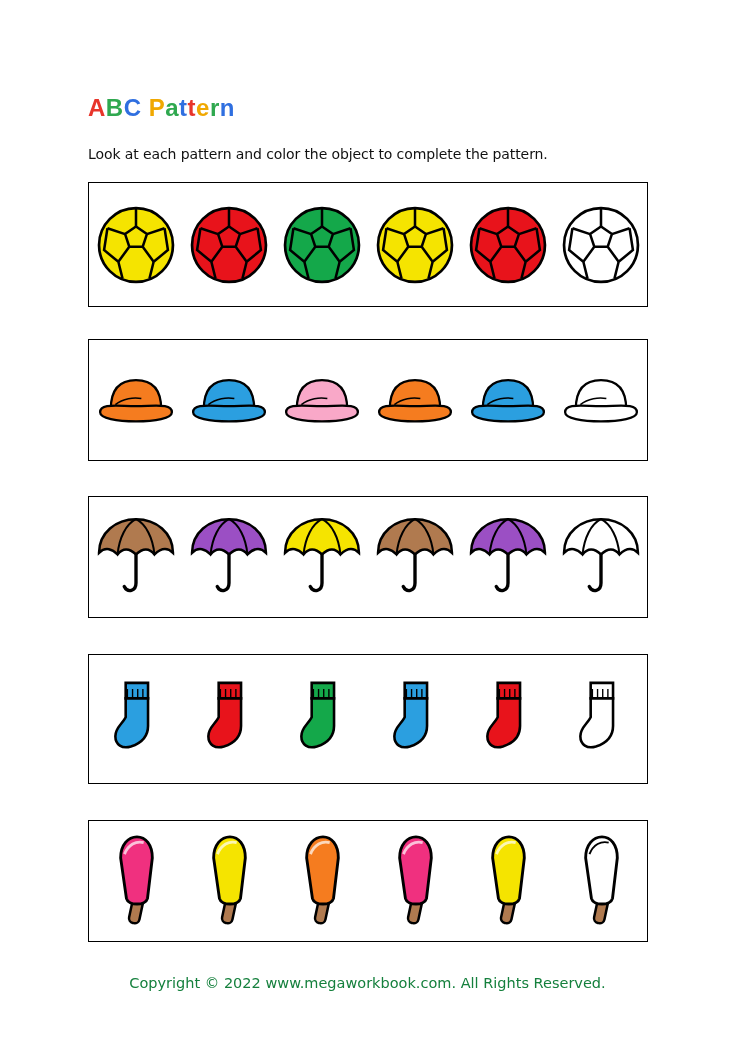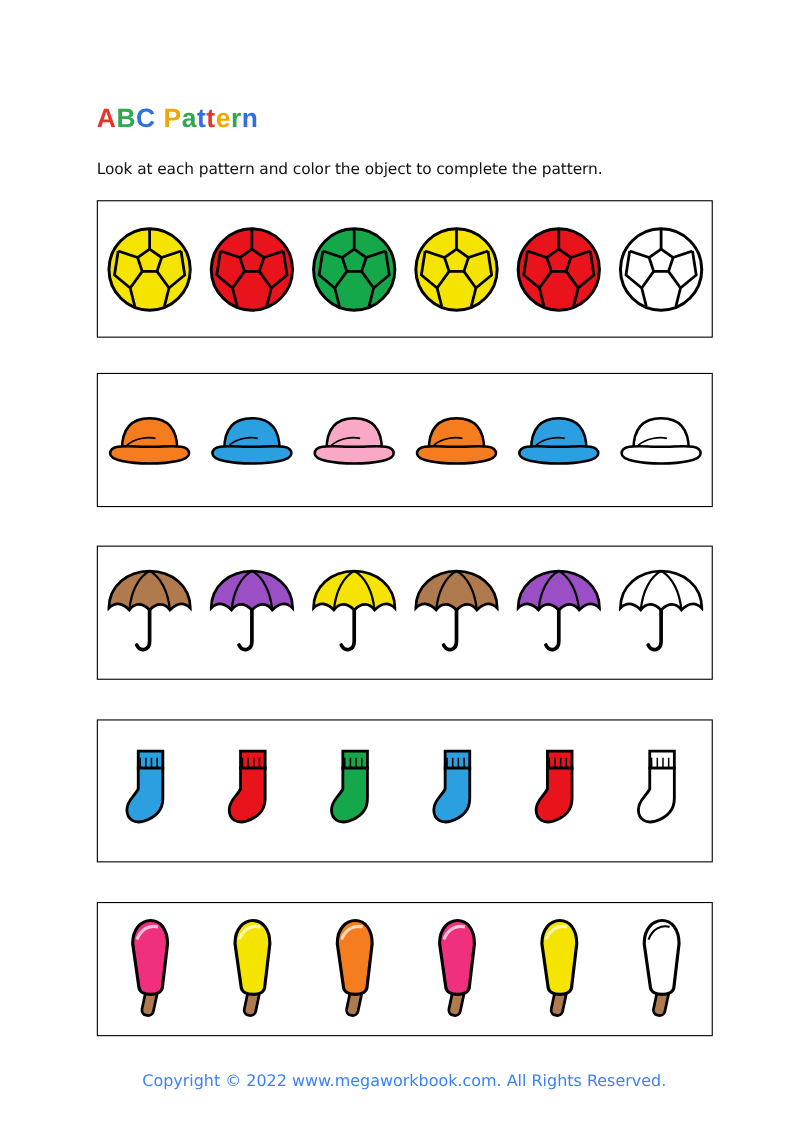--- a/index.html
+++ b/index.html
@@ -66,21 +66,21 @@
     align-items: center;
     justify-content: center;
   }
   .footer {
     position: absolute;
     left: 0;
     top: 975px;
     width: 735px;
     text-align: center;
     font-size: 14.5px;
-    color: #3b82f6;
+    color: #15803d;
     font-family: "DejaVu Sans", sans-serif;
   }
   svg { display: block; }
 </style>
 </head>
 <body>
 
 <div class="sheet">
 
   <div class="title">

